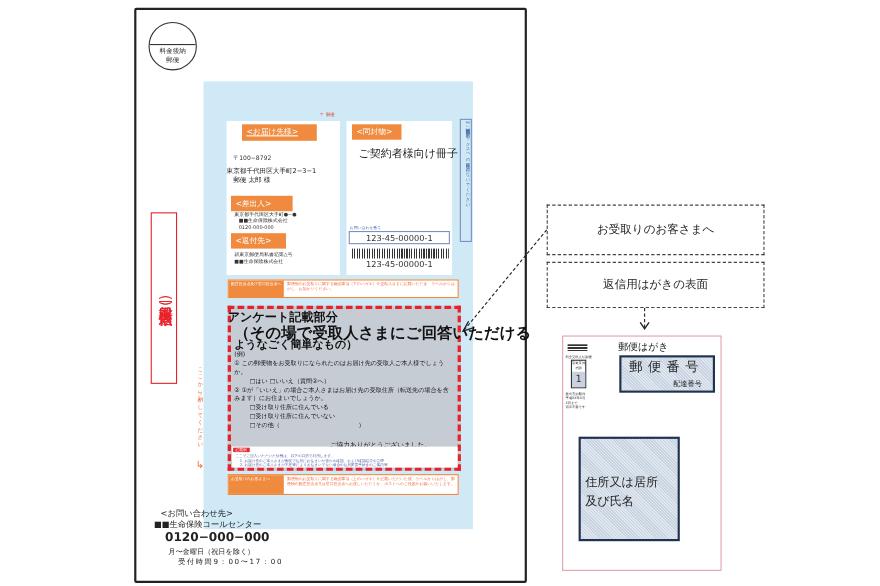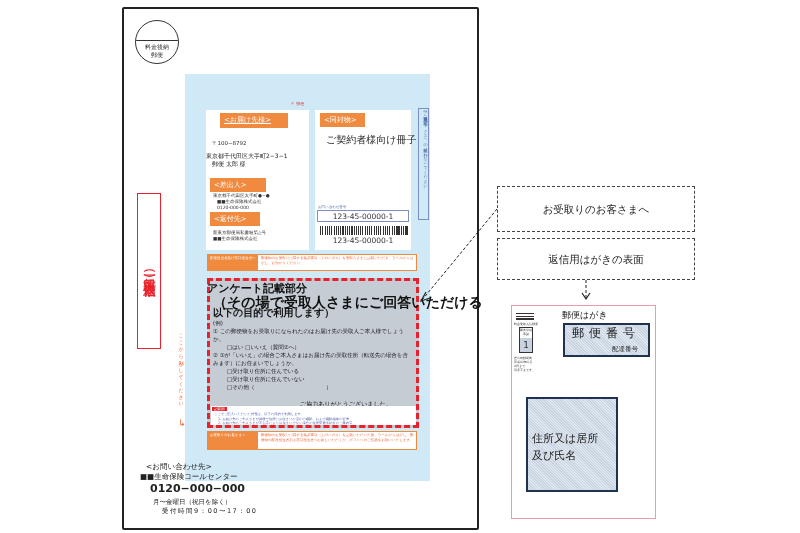--- a/index.html
+++ b/index.html
@@ -141,21 +141,21 @@
 <div id="notice-box" class="abs">【ご注意】指定場所、宅配ボックスへの配達は行わないでください。</div>
 
 <div id="instr-top" class="abs instr">
   <div class="lbl">配達担当者及び窓口担当者へ</div>
   <div class="msg">郵便物のお受取りに関する確認事項（下のハガキ）を受取人さまに記載いただき、ラベルからはがし、お預かりください。</div>
 </div>
 
 <div id="survey" class="abs"></div>
 <div id="survey-title" class="abs">アンケート記載部分</div>
 <div id="survey-sub1" class="abs">（その場で受取人さまにご回答いただける</div>
-<div id="survey-sub2" class="abs">以下の目的で利用します）</div>
+<div id="survey-sub2" class="abs">ようなごく簡単なもの）</div>
 <div id="survey-body" class="abs">
   <div>(例)</div>
   <div>① この郵便物をお受取りになられたのはお届け先の受取人ご本人様でしょうか。</div>
   <div style="padding-left:14px">□はい □いいえ（質問②へ）</div>
   <div>② ①が「いいえ」の場合ご本人さまはお届け先の受取住所（転送先の場合を含みます）にお住まいでしょうか。</div>
   <div style="padding-left:14px">□受け取り住所に住んでいる</div>
   <div style="padding-left:14px">□受け取り住所に住んでいない</div>
   <div style="padding-left:14px">□その他（　　　　　　　　　　　　　）</div>
 </div>
 <div id="survey-thanks" class="abs">ご協力ありがとうございました。</div>

